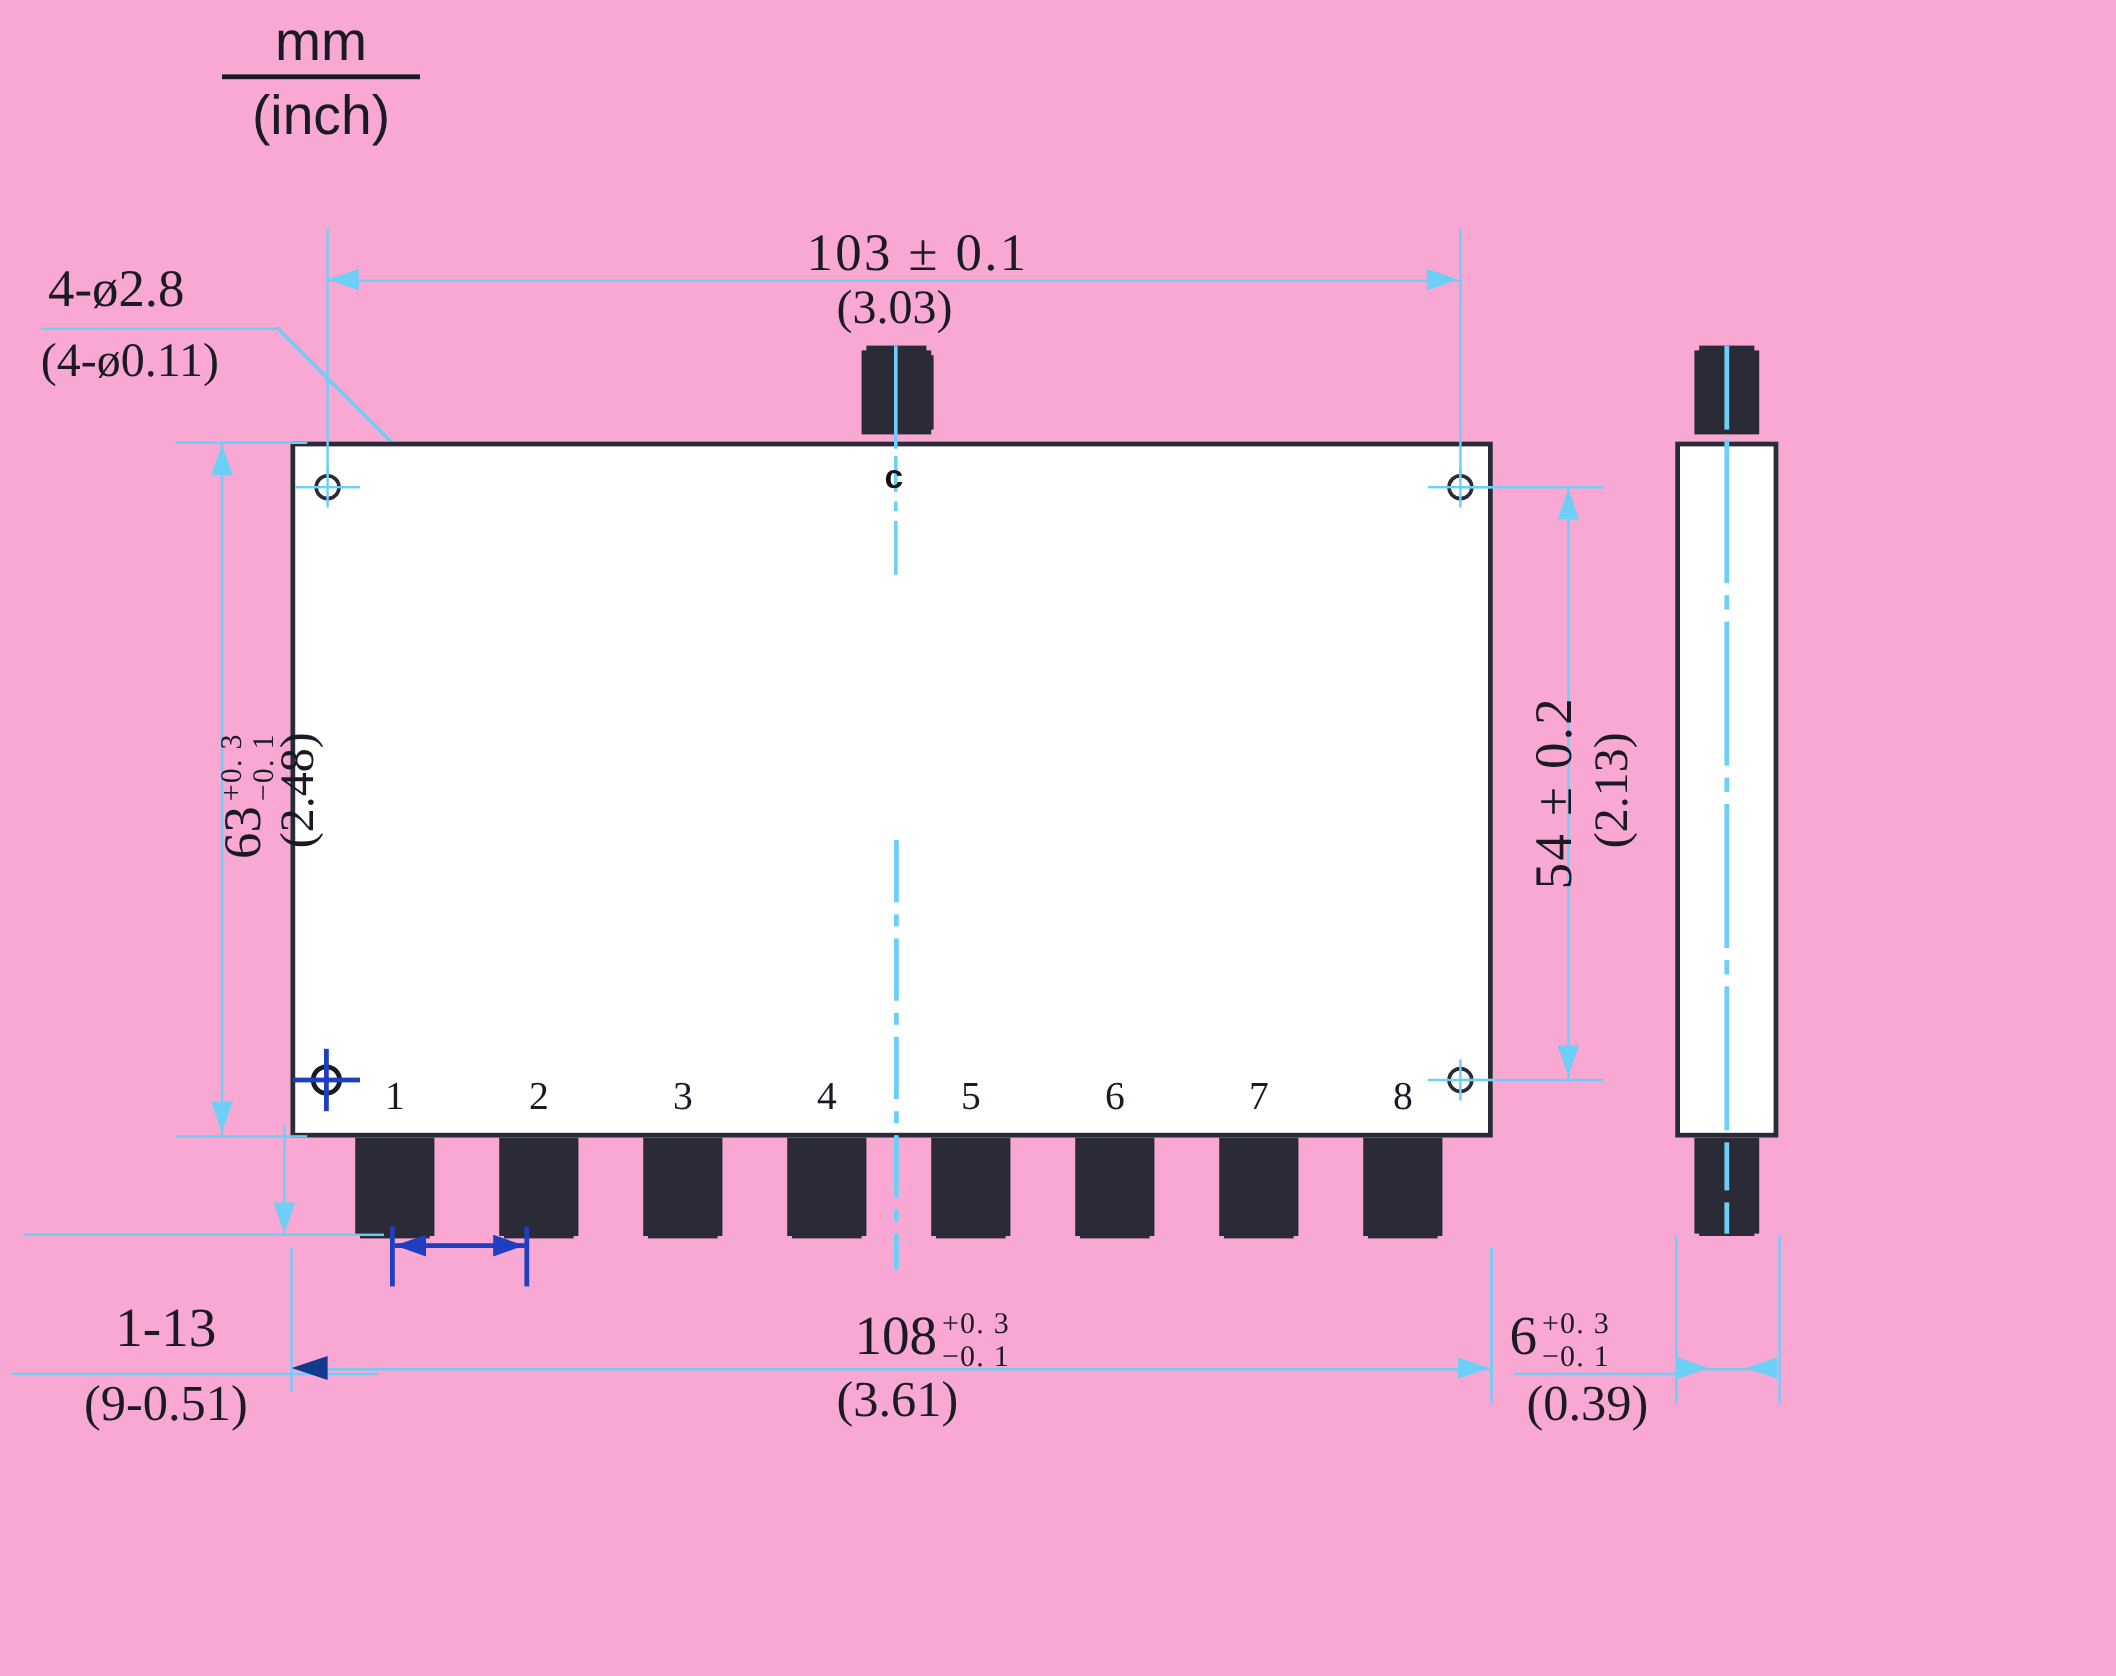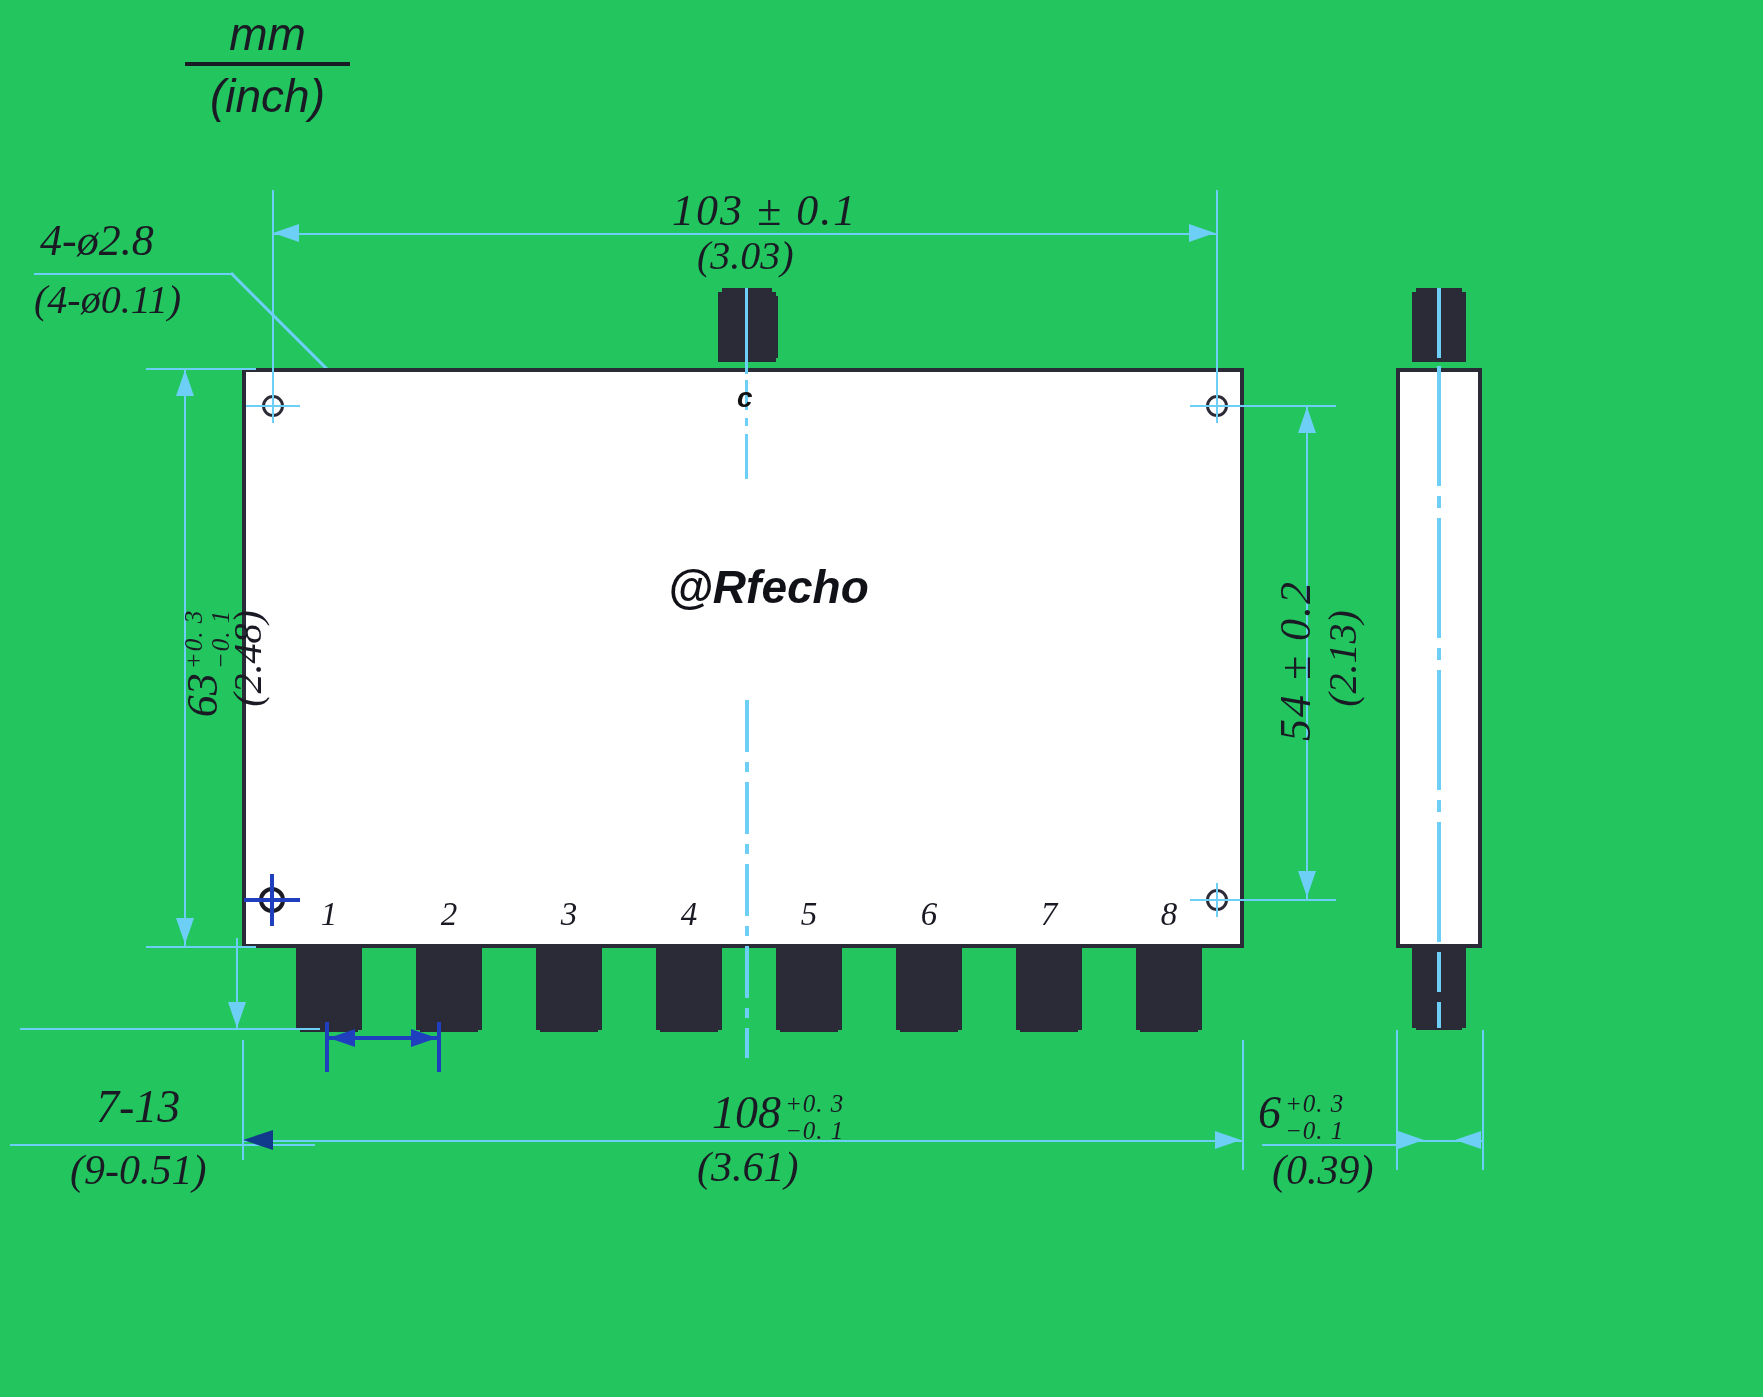--- a/index.html
+++ b/index.html
@@ -1,17 +1,17 @@
 <!DOCTYPE html>
 <html><head>
 <meta charset="utf-8">
 <style>
   html,body{margin:0;padding:0;background:#ffffff;}
   body{width:1763px;height:1397px;font-family:"Liberation Serif",serif;overflow:hidden;}
-  #stage{position:relative;width:1763px;height:1397px;background:#22c55e;font-style:italic;}
+  #stage{position:relative;width:1763px;height:1397px;background:#f9a8d4;}
 
   
   .hline{position:absolute;height:0;border-top:2px solid #6ecff6;}
   .vline{position:absolute;width:0;border-left:2px solid #6ecff6;}
 
   .body-rect{position:absolute;border:4px solid #2b2b38;background:#fff;box-sizing:border-box;}
   .dashdot-seg{position:absolute;background:#6ecff6;}
 
   
   .conn{position:absolute;background:#2b2b38;}
@@ -112,21 +112,20 @@
   <div class="hole-cross-v" style="left:1216px; top:389px; height:34px;"></div>
 
   <div class="hole-blue" style="left:259px; top:887px; width:26px; height:26px;"></div>
   <div class="hole-blue-h" style="left:244px; top:898px; width:56px;"></div>
   <div class="hole-blue-v" style="left:270px; top:874px; height:52px;"></div>
 
   <div class="hole" style="left:1206px; top:889px; width:22px; height:22px;"></div>
   <div class="hole-cross-h" style="left:1190px; top:899px; width:54px;"></div>
   <div class="hole-cross-v" style="left:1216px; top:883px; height:34px;"></div>
 
-  <div class="logo" style="left:668px; top:560px;">@Rfecho</div>
 
   <div class="hline" style="left:146px; top:368px; width:110px;"></div>
   <div class="hline" style="left:146px; top:946px; width:110px;"></div>
   <div class="vline" style="left:184px; top:368px; height:578px;"></div>
   <div class="arrow arr-up" style="left:176px; top:370px;"></div>
   <div class="arrow arr-down" style="left:176px; top:918px;"></div>
 
   <div class="t rot90" style="left:85px; top:635px; width:240px; text-align:center; font-size:44px;">
     <span>63</span><span class="tolbox"><span style="display:block">+0. 3</span><span style="display:block">−0. 1</span></span>
   </div>
@@ -172,21 +171,21 @@
   <div class="hline" style="left:20px; top:1028px; width:300px;"></div>
   <div class="vline" style="left:236px; top:938px; height:92px;"></div>
   <div class="arrow arr-down" style="left:228px; top:1002px;"></div>
 
   <div style="position:absolute;left:325px;top:1022px;width:4px;height:50px;background:#1f3fbf;"></div>
   <div style="position:absolute;left:437px;top:1022px;width:4px;height:50px;background:#1f3fbf;"></div>
   <div style="position:absolute;left:329px;top:1036px;width:110px;height:4px;background:#1f3fbf;"></div>
   <div class="arrow arr-left-d" style="left:329px; top:1029px;"></div>
   <div class="arrow arr-right-d" style="left:411px; top:1029px;"></div>
 
-  <div class="t" style="left:96px; top:1080px; font-size:46px;">7-13</div>
+  <div class="t" style="left:96px; top:1080px; font-size:46px;">1-13</div>
   <div class="hline" style="left:10px; top:1144px; width:305px;"></div>
   <div class="t" style="left:70px; top:1146px; font-size:42px;">(9-0.51)</div>
 
   <div class="vline" style="left:242px; top:1040px; height:120px;"></div>
   <div class="vline" style="left:1242px; top:1040px; height:120px;"></div>
   <div class="hline" style="left:242px; top:1140px; width:1000px;"></div>
   <div class="arrow arr-left-dk" style="left:243px; top:1130px;"></div>
   <div class="arrow arr-right" style="left:1215px; top:1131px;"></div>
 
   <div class="t" style="left:712px; top:1086px; font-size:46px;">

